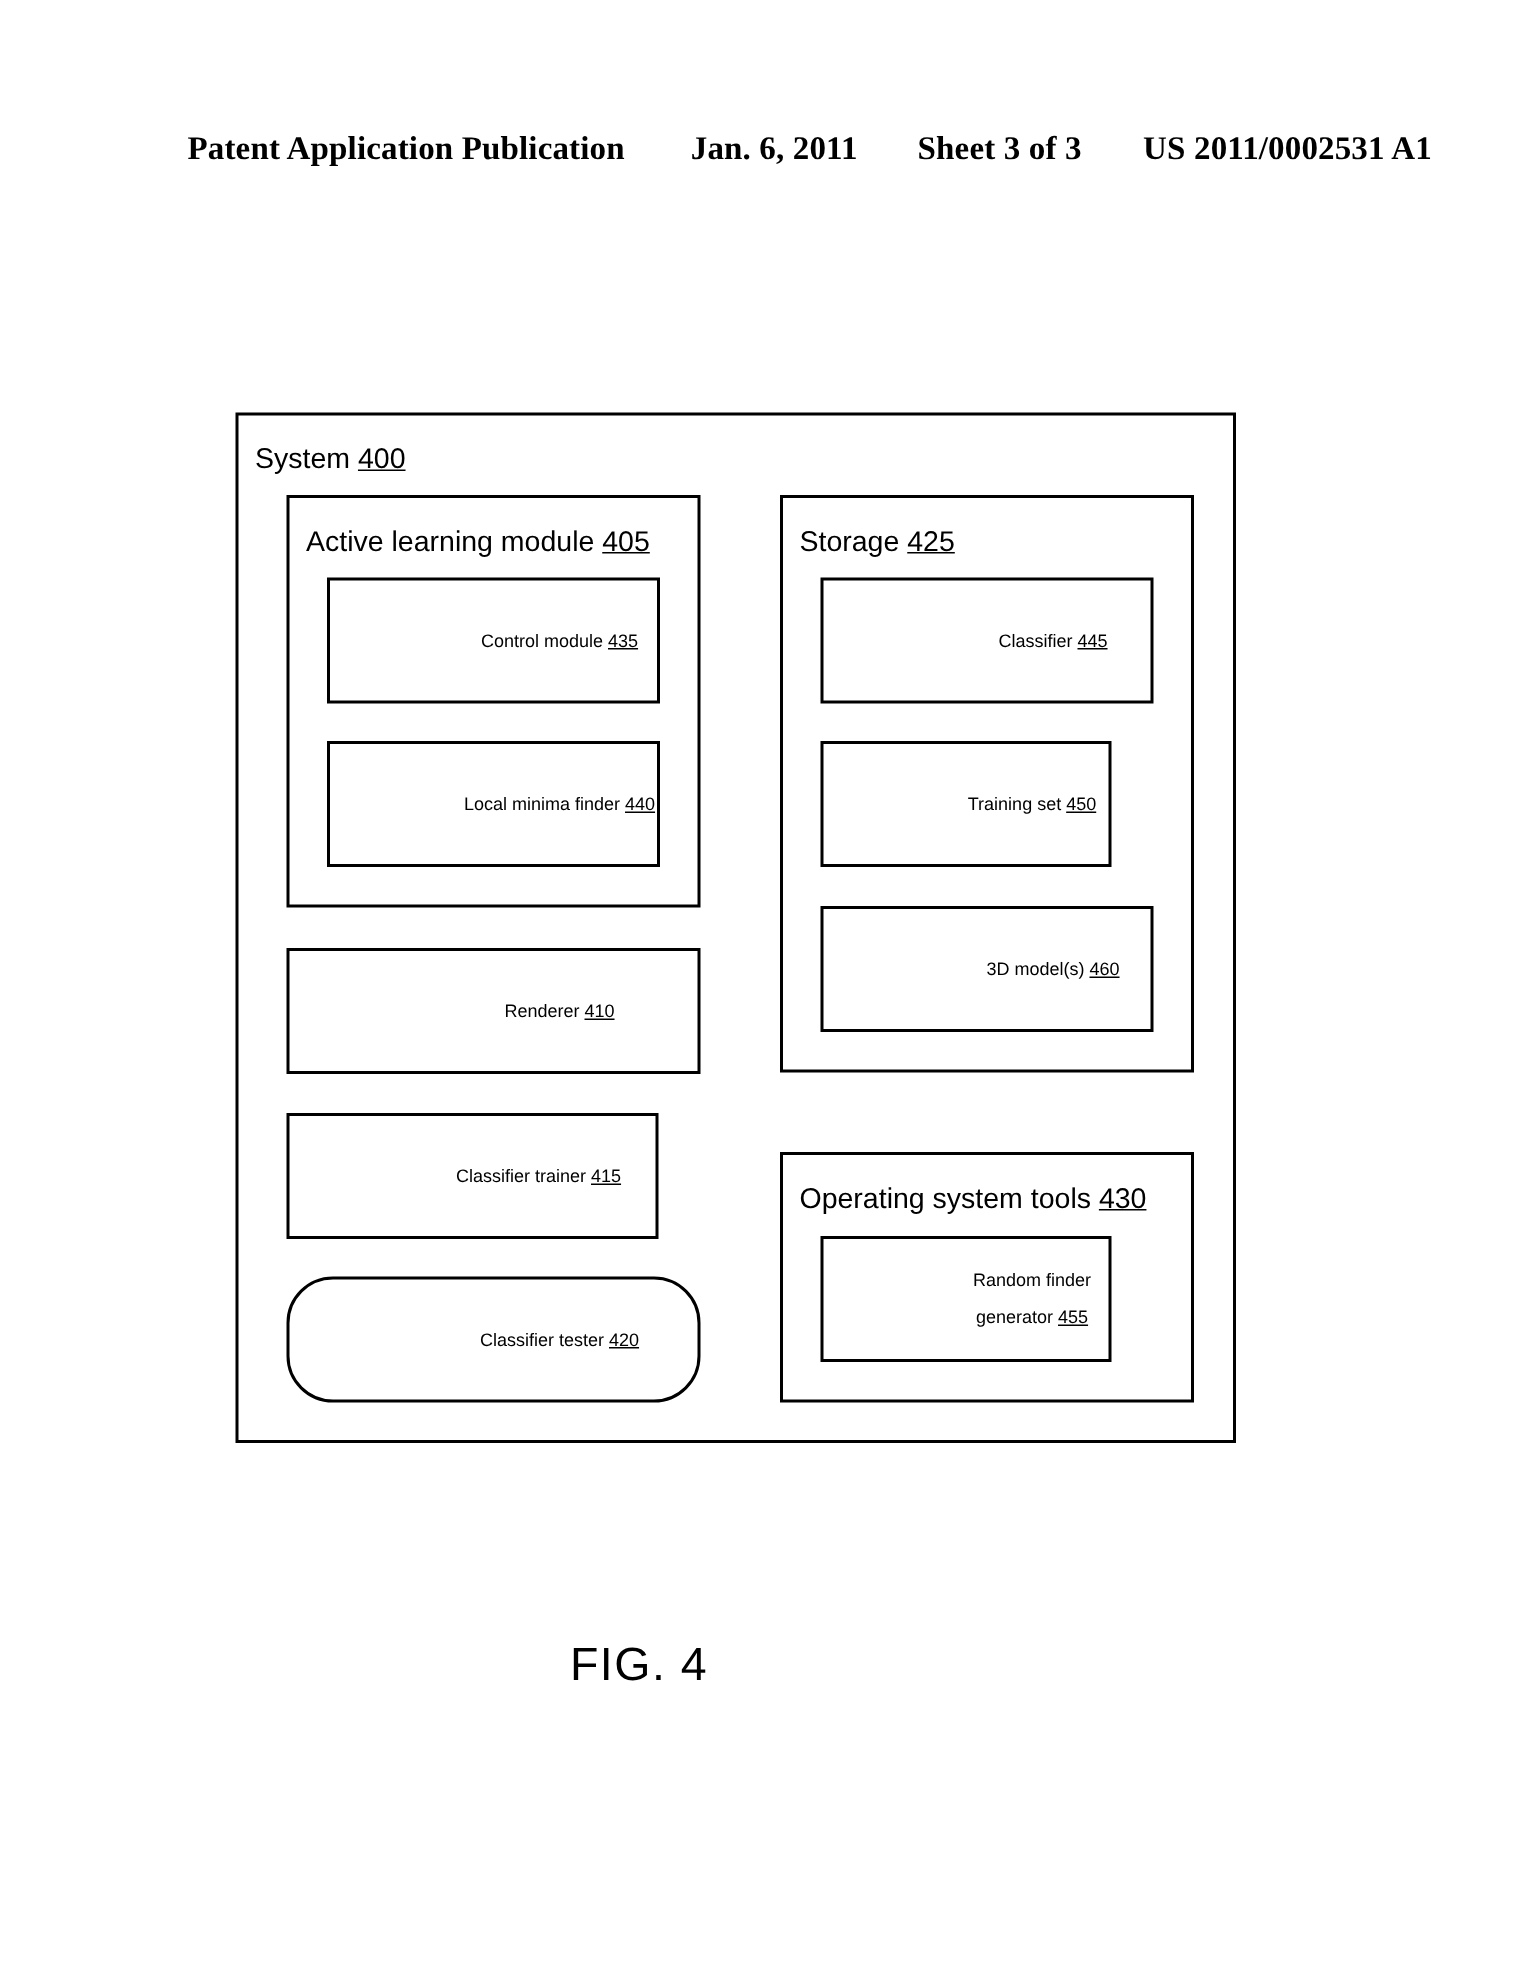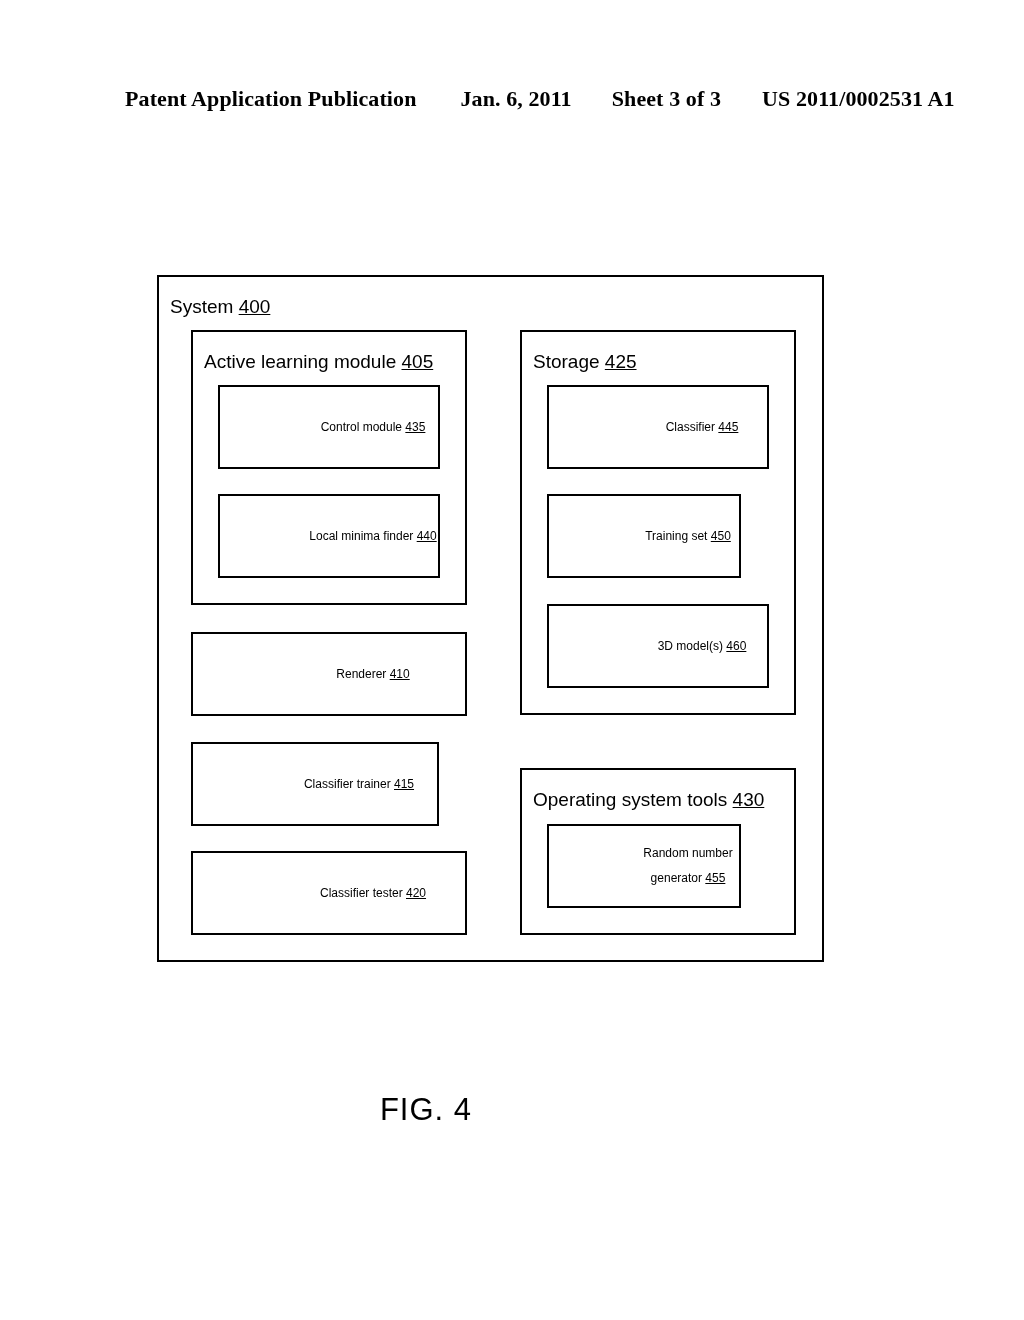--- a/index.html
+++ b/index.html
@@ -136,21 +136,21 @@
 
 <div class="box" style="left:191px; top:742px; width:248px; height:84px;">
   <div class="box-center">
     <span>
       <span>Classifier trainer</span>
        <span class="ref">415</span>
     </span>
   </div>
 </div>
 
-<div class="box" style="left:191px; top:851px; width:276px; height:84px;">
+<div class="box" style="left:191px; top:851px; width:276px; height:84px;border-radius:31px;">
   <div class="box-center">
     <span>
       <span>Classifier tester</span>
        <span class="ref">420</span>
     </span>
   </div>
 </div>
 
 <div class="box" style="left:520px; top:330px; width:276px; height:385px;">
   <div class="box-label">
@@ -189,20 +189,20 @@
 <div class="box" style="left:520px; top:768px; width:276px; height:167px;">
   <div class="box-label">
     <span>Operating system tools</span>
      <span class="ref">430</span>
   </div>
 </div>
 
 <div class="box" style="left:547px; top:824px; width:194px; height:84px;">
   <div class="box-center">
     <span>
-      <span>Random number</span><br>
+      <span>Random finder</span><br>
       <span>generator</span>
        <span class="ref">455</span>
     </span>
   </div>
 </div>
 
 <div class="fig-caption">FIG. 4</div>
 
 </body></html>

